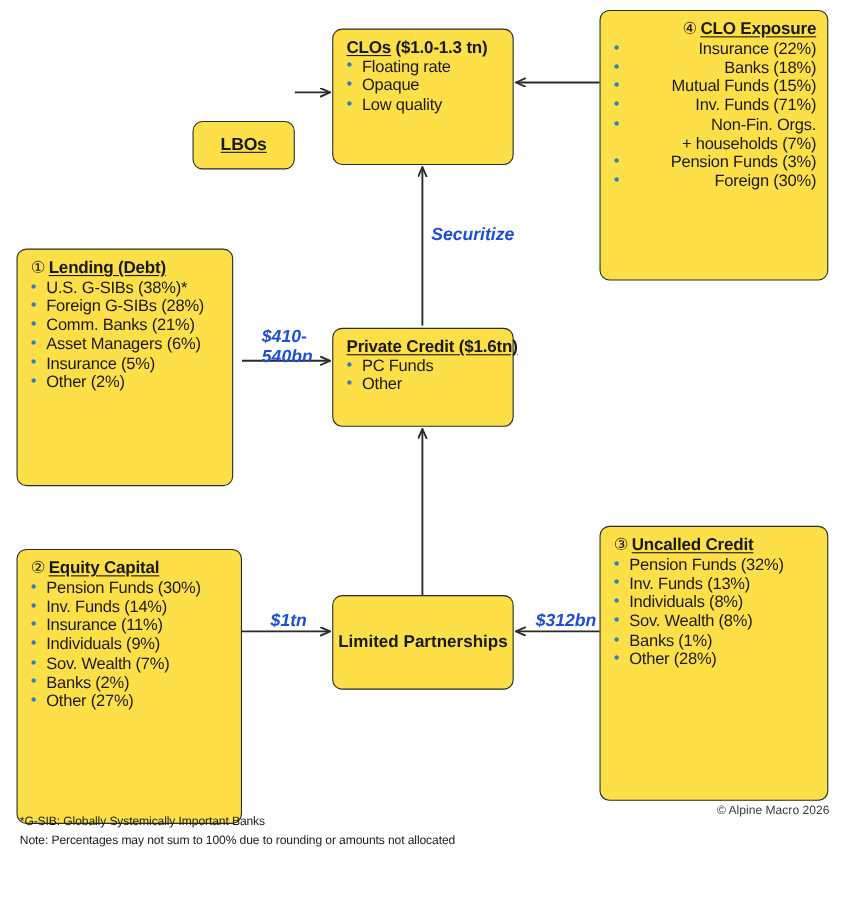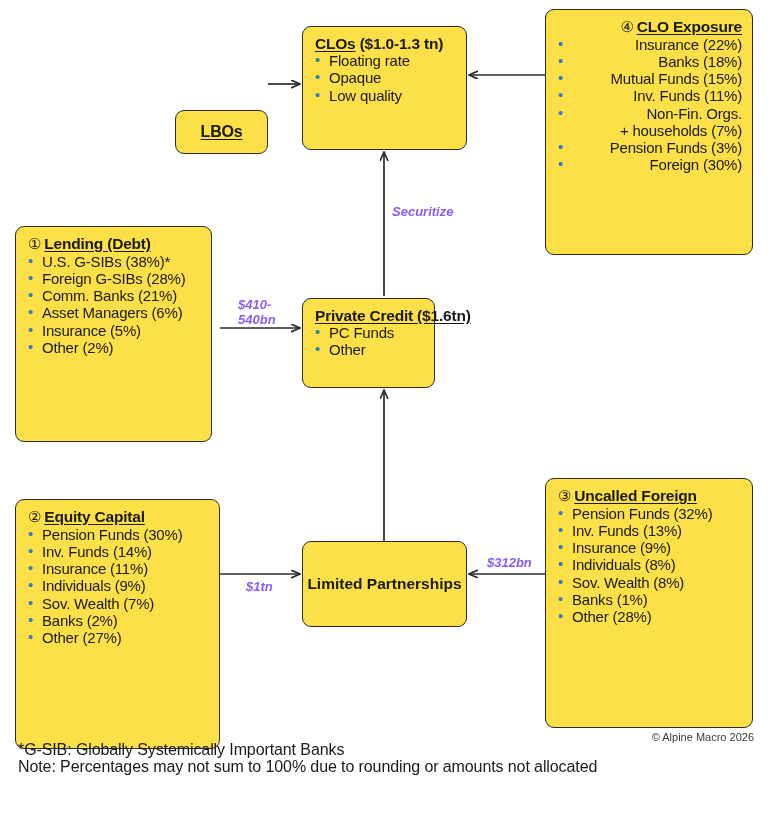--- a/index.html
+++ b/index.html
@@ -49,45 +49,45 @@
   }
   .list li.nobullet{padding-left:14px;}
 
   
   #box-lbos{left:175px;top:62px;width:93px;height:44px;display:flex;align-items:center;justify-content:center;margin-top:48px;}
   #box-lbos .box-title{font-size:16px;}
 
   #box-clos{left:302px;top:26px;width:165px;height:124px;padding:8px 10px 0 12px;}
   #box-clo-exposure{left:545px;top:9px;width:208px;height:246px;padding:8px 10px 0 12px;text-align:right;}
   #box-lending{left:15px;top:226px;width:197px;height:216px;padding:8px 10px 0 12px;}
-  #box-private-credit{left:302px;top:298px;width:133px;height:90px;padding:8px 10px 0 12px;}
+  #box-private-credit{left:302px;top:298px;width:165px;height:90px;padding:8px 10px 0 12px;}
   #box-equity{left:15px;top:499px;width:205px;height:250px;padding:8px 10px 0 12px;}
   #box-uncalled{left:545px;top:478px;width:208px;height:250px;padding:8px 10px 0 12px;}
   #box-lp{left:302px;top:541px;width:165px;height:86px;display:flex;align-items:center;justify-content:center;}
   #box-lp .lp-label{
     font-weight:bold;font-size:15.5px;text-align:center;line-height:1.3;
   }
 
   .edge-label{
     position:absolute;
-    color:#8b5cf6;
+    color:#1d4ed8;
     font-style:italic;
     font-weight:bold;
-    font-size:13px;
+    font-size:16px;
     line-height:1.15;
     white-space:pre-line;
   }
   #lbl-securitize{left:392px;top:205px;}
   #lbl-410{left:238px;top:298px;}
-  #lbl-1tn{left:246px;top:580px;}
+  #lbl-1tn{left:246px;top:556px;}
   #lbl-312{left:487px;top:556px;}
 
   .footnote{
     position:absolute;
-    font-size:16px;
+    font-size:11px;
     color:#1a1a1a;
     letter-spacing:-0.1px;
     white-space:nowrap;
   }
   #fn-1{left:18px;top:741px;}
   #fn-2{left:18px;top:758px;}
   #copyright{
     position:absolute;right:14px;top:731px;
     font-size:11px;color:#3a3a3a;white-space:nowrap;
   }
@@ -137,21 +137,21 @@
   </div>
 
   <div class="box" id="box-clo-exposure">
     <div class="box-title">
       <span class="circnum">④</span><span class="u">CLO Exposure</span>
     </div>
     <ul class="list">
       <li class="bulleted">Insurance (22%)</li>
       <li class="bulleted">Banks (18%)</li>
       <li class="bulleted">Mutual Funds (15%)</li>
-      <li class="bulleted">Inv. Funds (11%)</li>
+      <li class="bulleted">Inv. Funds (71%)</li>
       <li class="bulleted">Non-Fin. Orgs.</li>
       <li class="nobullet">+ households (7%)</li>
       <li class="bulleted">Pension Funds (3%)</li>
       <li class="bulleted">Foreign (30%)</li>
     </ul>
   </div>
 
   <div class="box" id="box-lending">
     <div class="box-title">
       <span class="circnum">①</span><span class="u">Lending (Debt)</span>
@@ -186,26 +186,25 @@
       <li class="bulleted">Insurance (11%)</li>
       <li class="bulleted">Individuals (9%)</li>
       <li class="bulleted">Sov. Wealth (7%)</li>
       <li class="bulleted">Banks (2%)</li>
       <li class="bulleted">Other (27%)</li>
     </ul>
   </div>
 
   <div class="box" id="box-uncalled">
     <div class="box-title">
-      <span class="circnum">③</span><span class="u">Uncalled Foreign</span>
+      <span class="circnum">③</span><span class="u">Uncalled Credit</span>
     </div>
     <ul class="list">
       <li class="bulleted">Pension Funds (32%)</li>
       <li class="bulleted">Inv. Funds (13%)</li>
-      <li class="bulleted">Insurance (9%)</li>
       <li class="bulleted">Individuals (8%)</li>
       <li class="bulleted">Sov. Wealth (8%)</li>
       <li class="bulleted">Banks (1%)</li>
       <li class="bulleted">Other (28%)</li>
     </ul>
   </div>
 
   <div class="box" id="box-lp">
     <div class="lp-label">Limited
 Partnerships</div>

